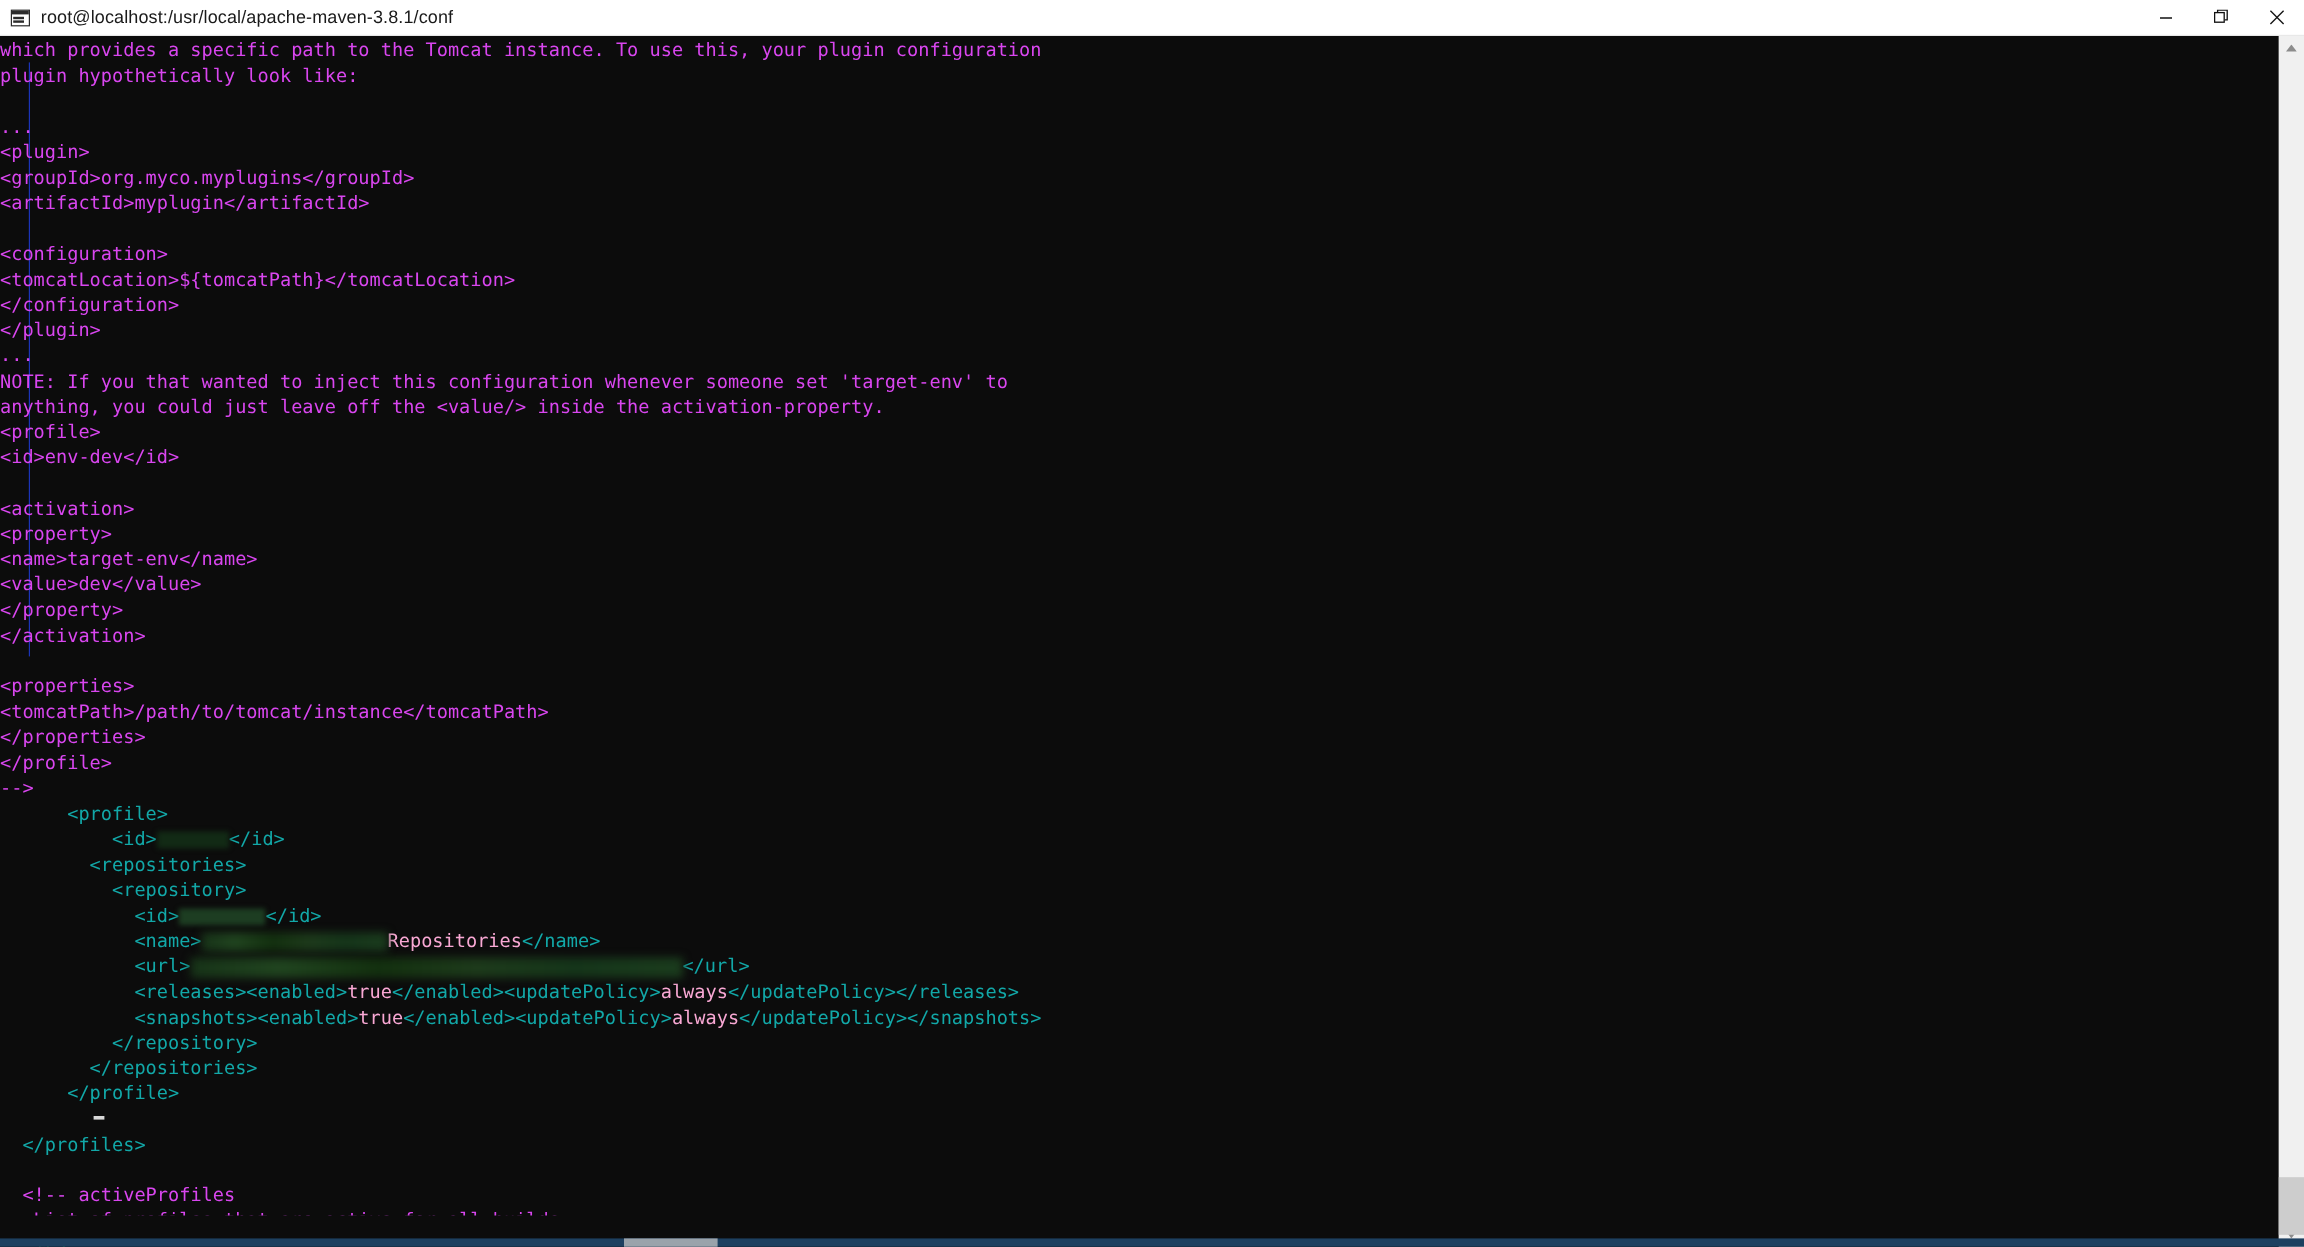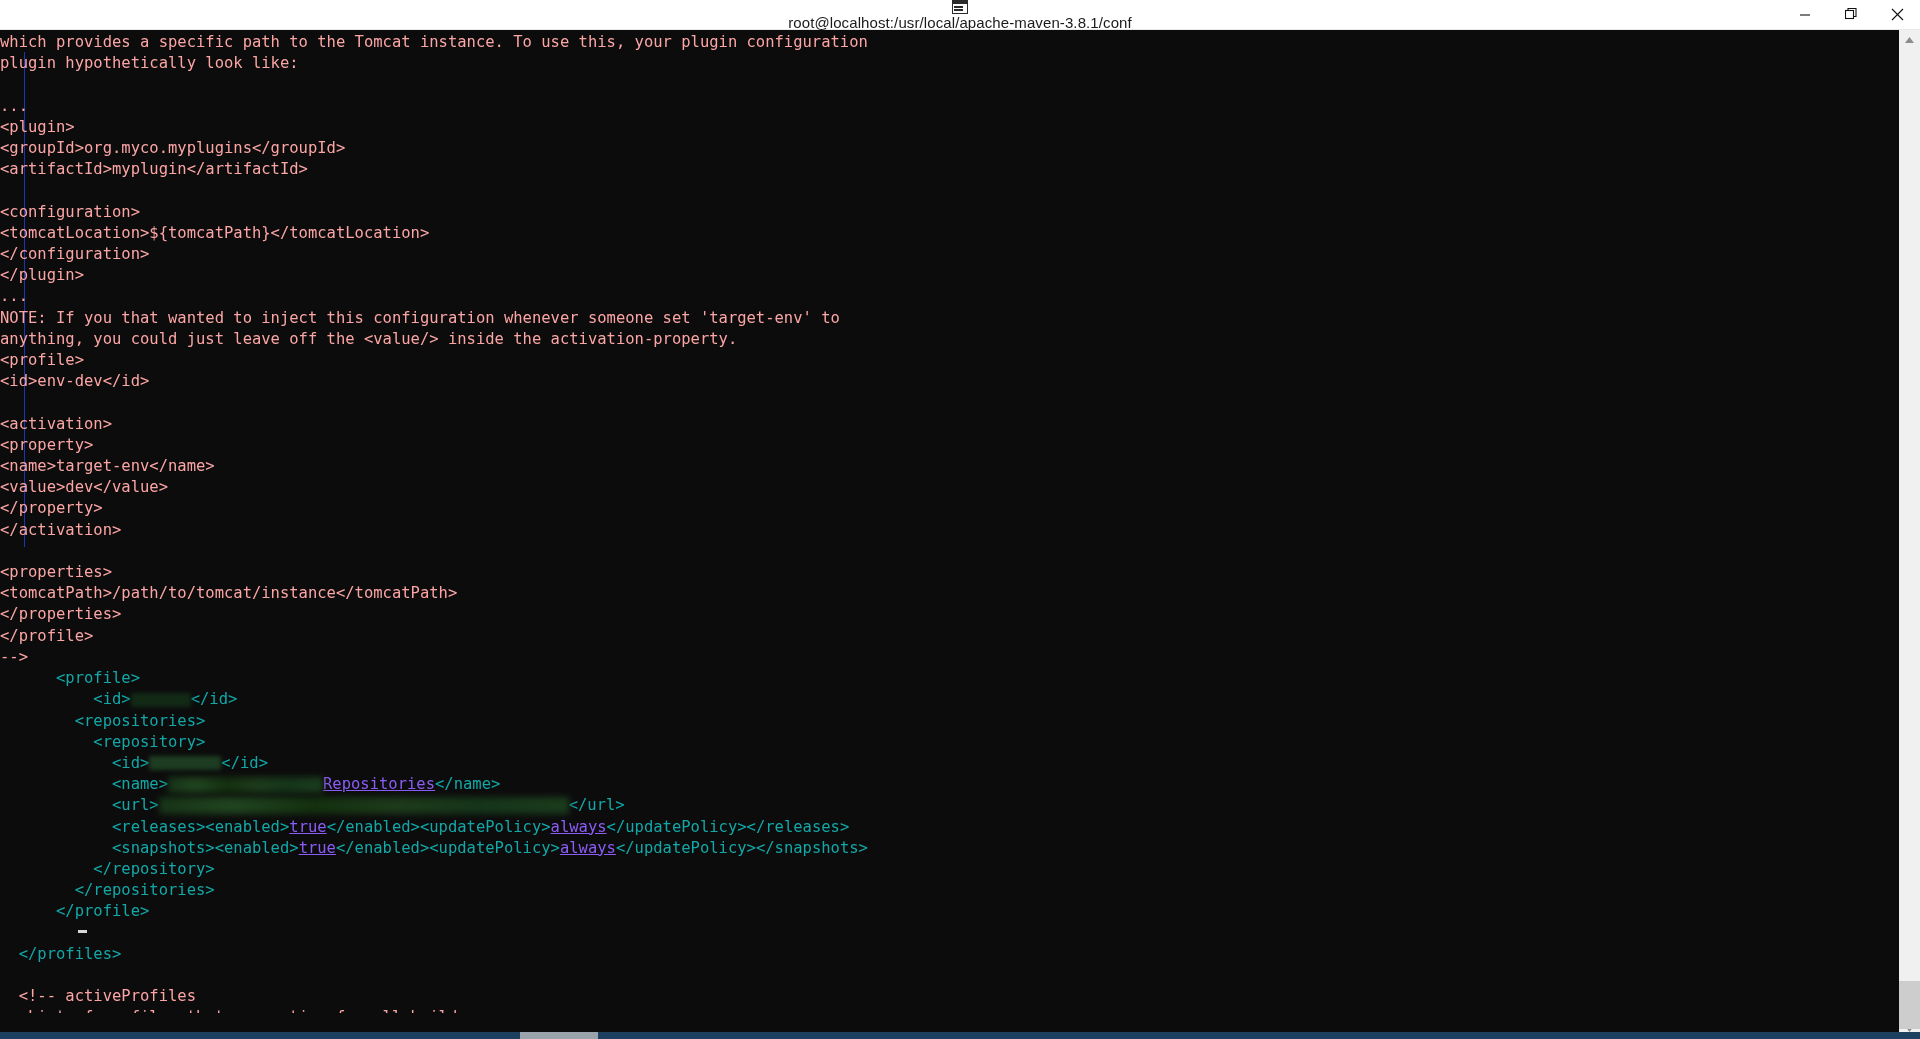--- a/index.html
+++ b/index.html
@@ -15,21 +15,20 @@
   }
 
   
   .titlebar {
     height: 29px;
     background: #ffffff;
     display: flex;
     align-items: center;
     position: relative;
     border-bottom: 1px solid #e8e8e8;
-    flex-direction: column;
   }
   .title-icon {
     width: 16px;
     height: 14px;
     margin-left: 9px;
     margin-right: 9px;
     background: #ffffff;
     border: 1px solid #2b2b2b;
     position: relative;
     box-sizing: border-box;
@@ -94,23 +93,23 @@
   }
   pre.code {
     margin: 0;
     font-family: "DejaVu Sans Mono", monospace;
     font-size: 15.5px;
     line-height: 21.2px;
     color: #1f2fbf;
     white-space: pre;
     letter-spacing: 0px;
   }
-  .cmt      { color: #fca5a5; }       
+  .cmt      { color: #d946ef; }       
   .tag      { color: #12a8a8; }       
-  .val      { color: #8b5cf6; text-decoration: underline; }       
+  .val      { color: #f9a8d4; }       
   .guide {
     position: absolute;
     left: 24px;
     top: 22px;
     width: 1px;
     height: 495px;
     background: #1b34b8;
   }
 
   

